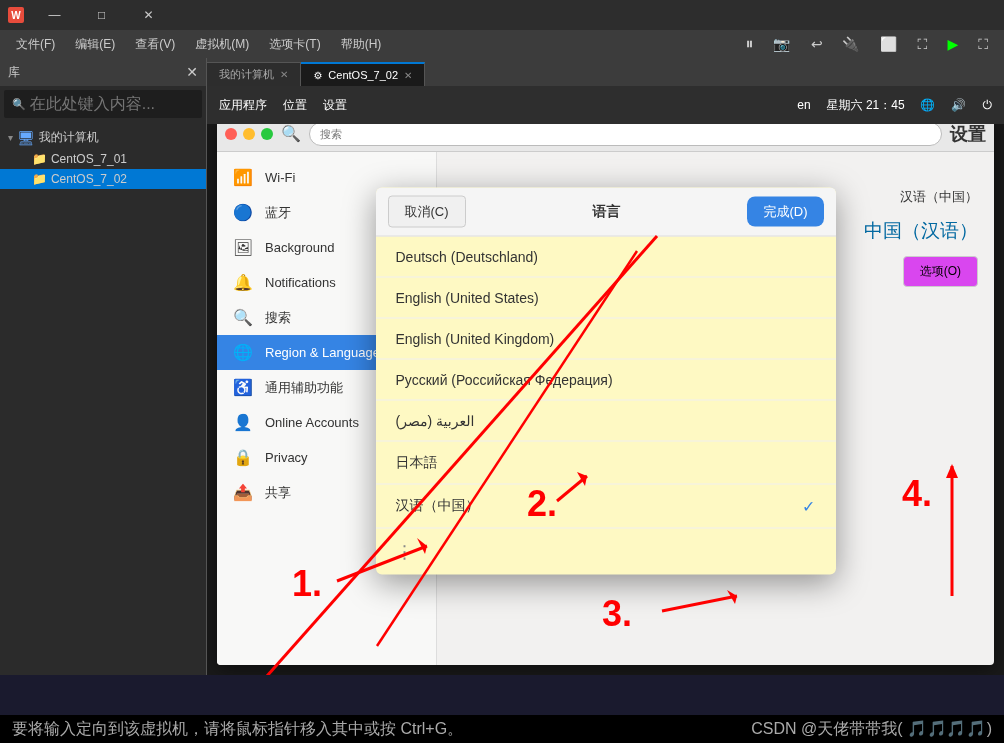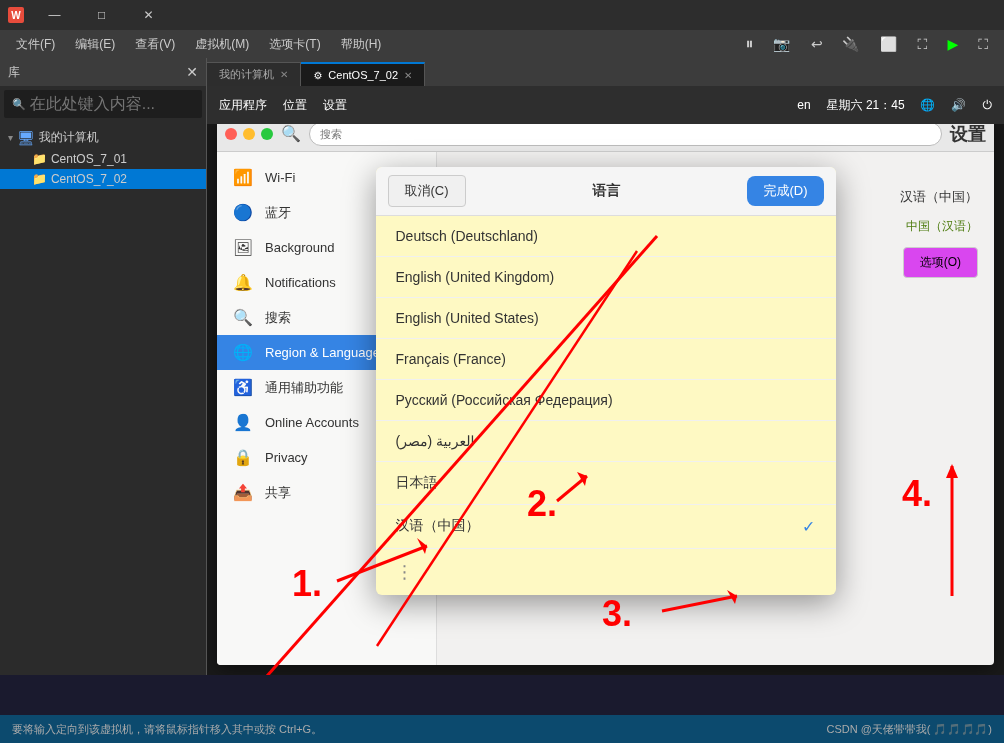--- a/index.html
+++ b/index.html
@@ -241,26 +241,26 @@
       align-items: center;
       justify-content: space-between;
     }
     .lang-option.selected { color: #333; }
     .lang-option .check { color: #3584e4; font-size: 16px; }
     .lang-more { padding: 12px 20px; font-size: 18px; color: #888; letter-spacing: 4px; }
 
     
     .statusbar {
       height: 28px;
-      background: #0c4a6e;
+      background: #000000;
       display: flex;
       align-items: center;
       padding: 0 12px;
       color: #aaa;
-      font-size: 11px;
+      font-size: 16px;
       justify-content: space-between;
       position: absolute;
       bottom: 0;
       left: 0;
       right: 0;
     }
 
     
     .annotation-layer {
       position: absolute;
@@ -420,45 +420,42 @@
               </div>
               <div class="settings-nav-item">
                 <span class="nav-icon">📤</span>
                 <span>共享</span>
               </div>
             </div>
 
             <div class="settings-content">
               <div style="display:flex;flex-direction:column;align-items:flex-end;gap:12px;padding-top:20px;">
                 <div style="font-size:13px;color:#333;">汉语（中国）</div>
-                <div style="font-size:12px;color:#4d7c0f;">中国（汉语）</div>
+                <div style="font-size:19px;color:#0369a1;">中国（汉语）</div>
                 <button style="padding:6px 16px;background:#d946ef;border:1px solid #ccc;border-radius:4px;cursor:pointer;font-size:12px;">选项(O)</button>
               </div>
             </div>
           </div>
         </div>
 
         <div class="lang-dialog">
           <div class="lang-dialog-header">
             <button class="lang-dialog-cancel">取消(C)</button>
             <span class="lang-dialog-title">语言</span>
             <button class="lang-dialog-done">完成(D)</button>
           </div>
           <div class="lang-dialog-list">
             <div class="lang-option">
               <span>Deutsch (Deutschland)</span>
             </div>
             <div class="lang-option">
+              <span>English (United States)</span>
+            </div>
+            <div class="lang-option">
               <span>English (United Kingdom)</span>
-            </div>
-            <div class="lang-option">
-              <span>English (United States)</span>
-            </div>
-            <div class="lang-option">
-              <span>Français (France)</span>
             </div>
             <div class="lang-option">
               <span>Русский (Российская Федерация)</span>
             </div>
             <div class="lang-option">
               <span>العربية (مصر)</span>
             </div>
             <div class="lang-option">
               <span>日本語</span>
             </div>

